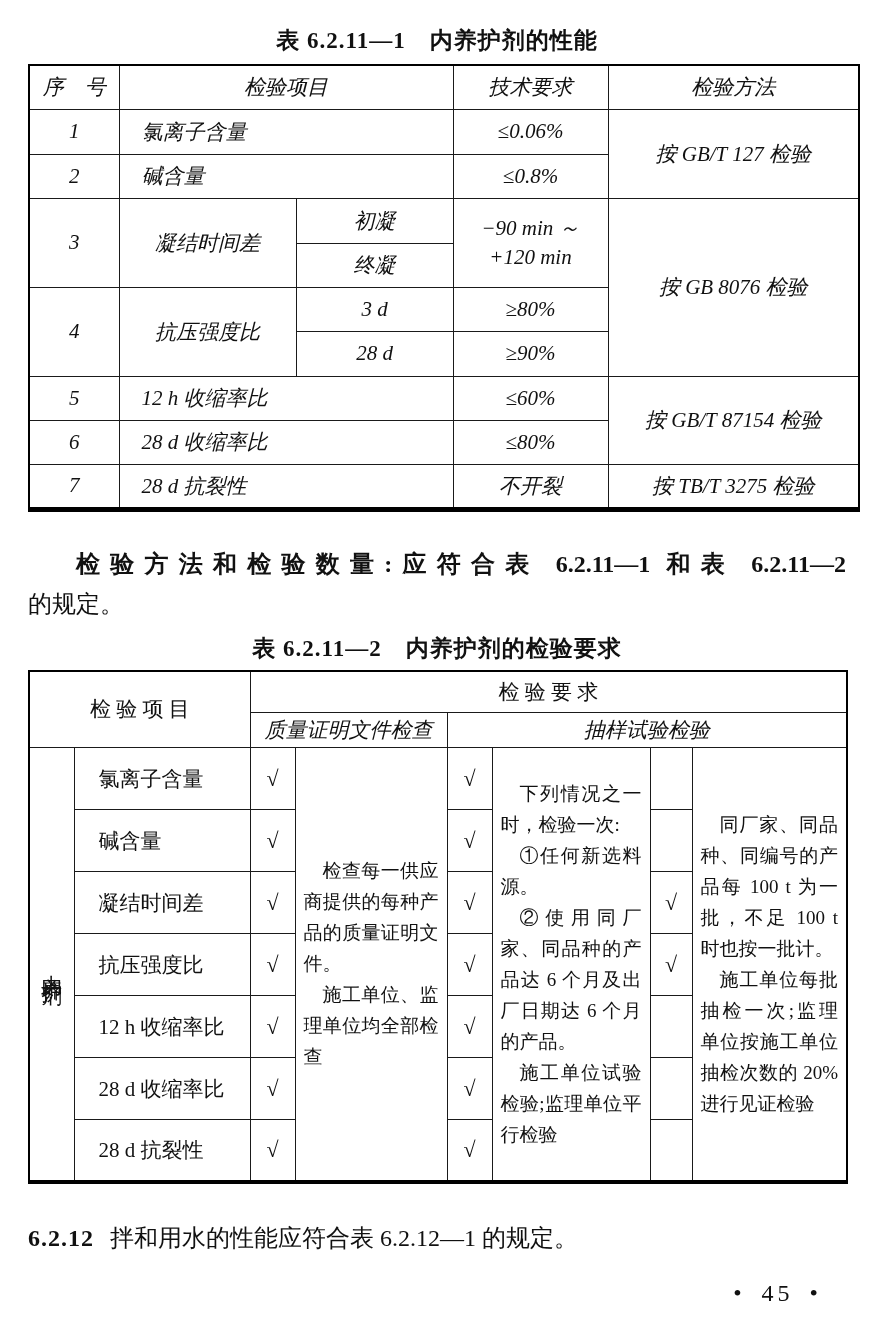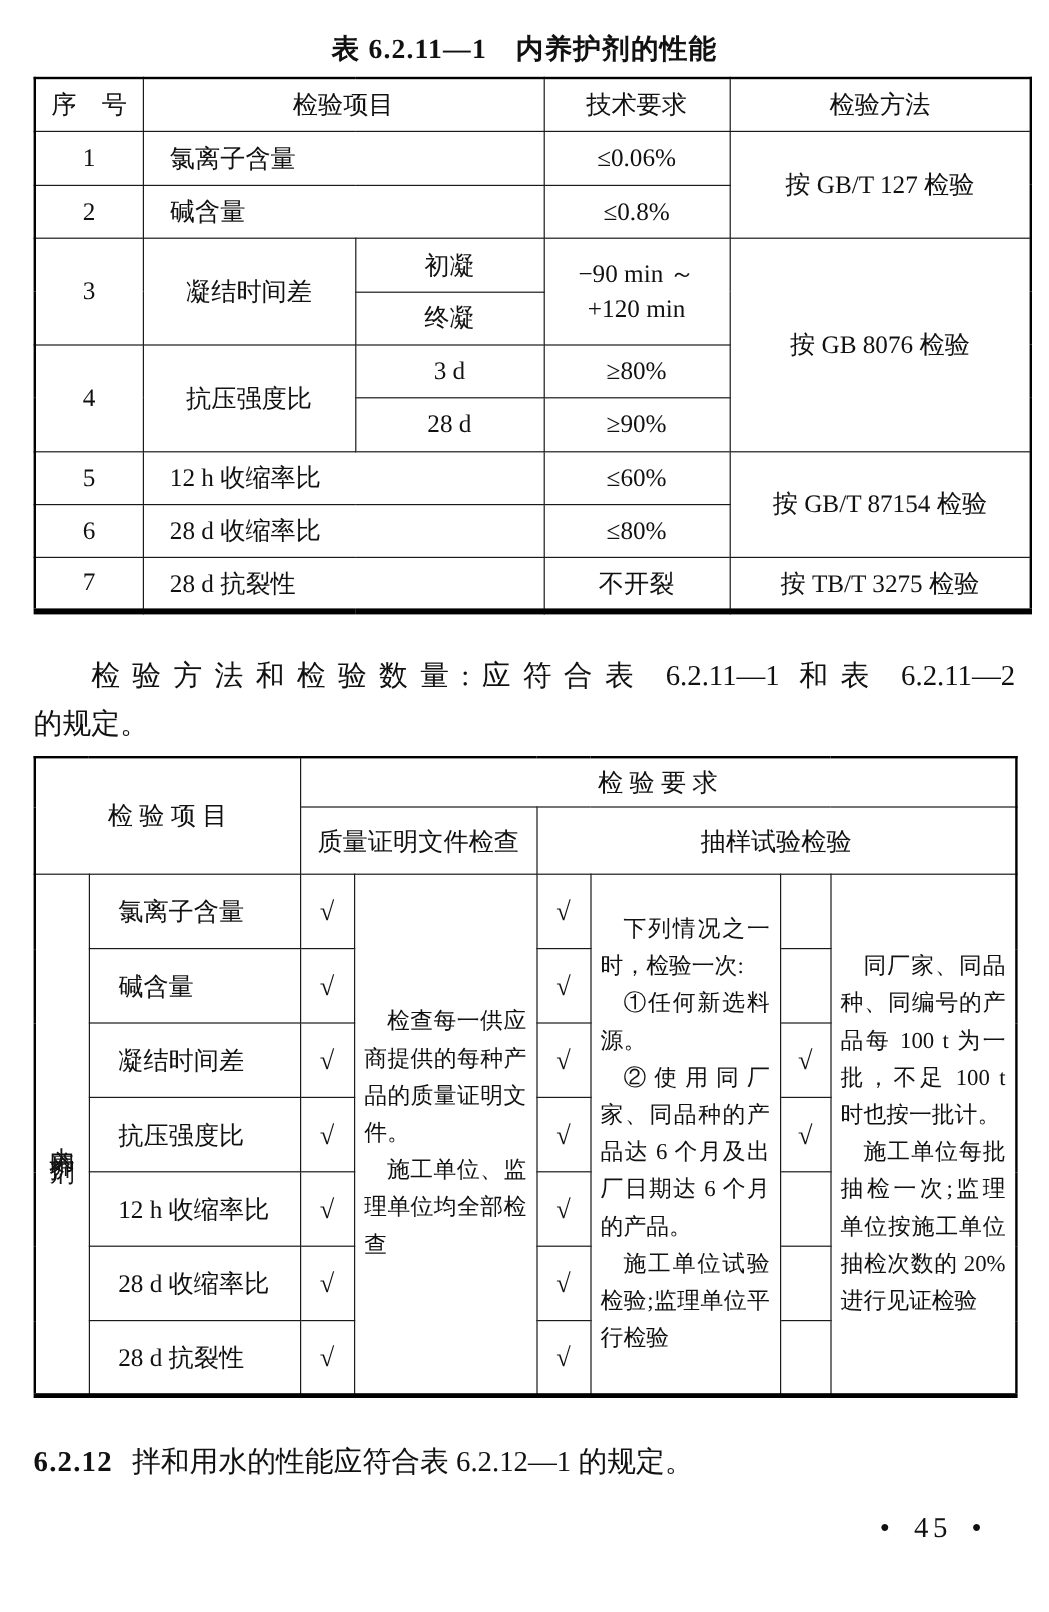--- a/index.html
+++ b/index.html
@@ -13,34 +13,34 @@
     text-align:center;font-weight:700;font-size:23px;line-height:30px;
     letter-spacing:1px;
   }
   #title1{padding-top:26px;}
   table{border-collapse:collapse;table-layout:fixed;}
   td{
     border:1px solid #1a1a1a;text-align:center;vertical-align:middle;
     font-size:21px;padding:0;overflow:hidden;
   }
   
-  .t1{width:830px;margin:8px 0 12px 28px;border:2px solid #000;border-bottom-width:5px;}
+  .t1{width:830px;margin:8px 0 12px 28px;border:2px solid #000;border-bottom-width:5px;font-style:italic;}
   .t1 .h44{height:44px;} .t1 .h45{height:45px;}
   .left-item{text-align:left;padding-left:22px;}
   .req2line div{line-height:29px;}
   
   .para{
     width:818px;margin:32px 0 0 28px;font-size:24px;line-height:40px;
   }
   .para .l1{text-indent:2em;text-align:justify;}
-  .para .l1{text-align-last:justify;}
+  .para .l1{text-align-last:justify;font-weight:bold;}
   #title2{margin-top:10px;}
   
   .t2{width:818px;margin:6px 0 0 28px;border:2px solid #000;border-bottom-width:4px;}
-  .t2 .hh1{height:42px;} .t2 .hh2{height:56px;}
+  .t2 .hh1{height:42px;} .t2 .hh2{height:35px;font-style:italic;}
   .t2 .h62{height:62px;}
   .t2 .item{text-align:left;padding-left:24px;}
   .check{font-size:22px;}
   .vert{
     writing-mode:vertical-lr;text-orientation:upright;
     margin:0 auto;letter-spacing:3px;font-size:21px;
   }
   .note{
     text-align:justify;vertical-align:middle;padding:0 8px;
     font-size:19px;line-height:31px;
@@ -130,20 +130,21 @@
       <td>按 TB/T 3275 检验</td>
     </tr>
   </tbody>
     </table>
 
   <div class="para">
     <div class="l1">检验方法和检验数量:应符合表 6.2.11—1 和表 6.2.11—2</div>
     <div class="l2">的规定。</div>
   </div>
 
+  <div id="title2" class="tbl-title">表 6.2.11—2　内养护剂的检验要求</div>
 
   <table class="t2">
     <colgroup>
       <col style="width:45px">
         <col style="width:176px">
         <col style="width:45px">
         <col style="width:152px">
       <col style="width:45px">
         <col style="width:158px">
         <col style="width:42px">

